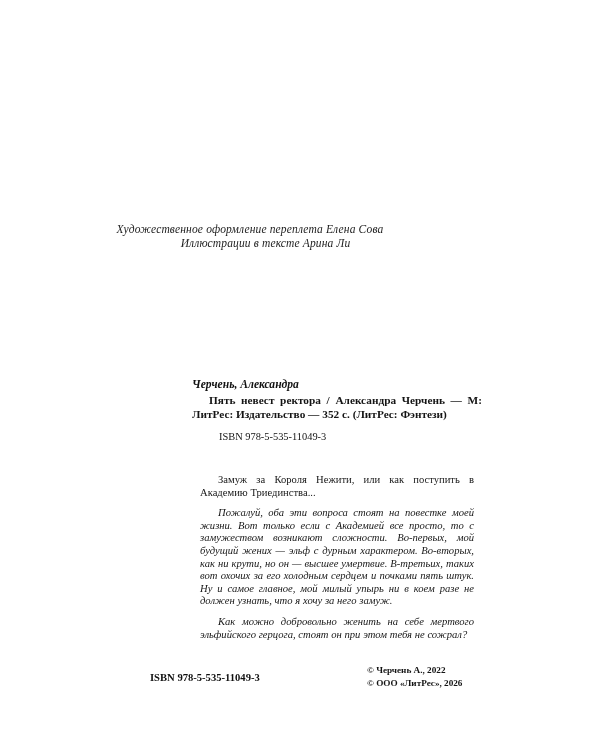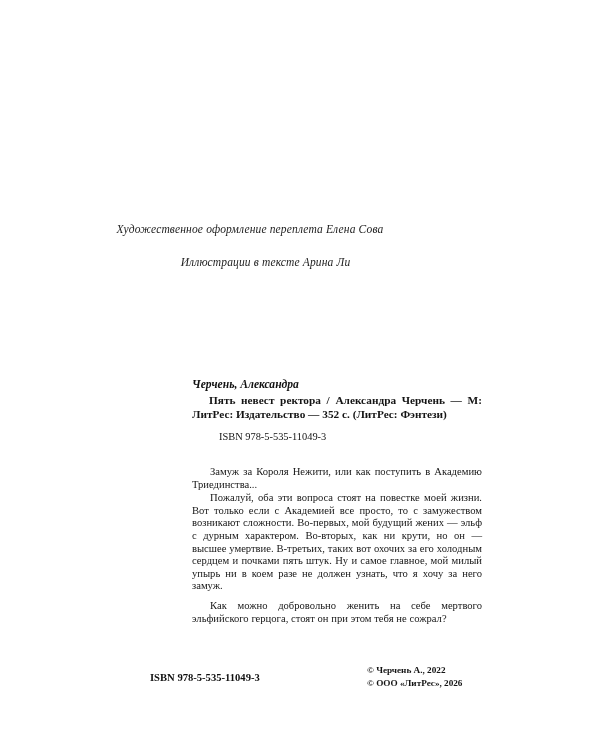--- a/index.html
+++ b/index.html
@@ -33,21 +33,20 @@
   }
   .credits-line {
     font-style: italic;
     font-size: 11.5px;
     line-height: 14px;
     letter-spacing: 0.15px;
     color: #222222;
     white-space: nowrap;
   }
   .credits-line.second {
-    margin-top: 19px;
     padding-left: 31px;
   }
 
   
   .biblio {
     position: absolute;
     left: 192px;
     top: 378px;
     width: 290px;
   }
@@ -80,27 +79,28 @@
   .annotation {
     position: absolute;
     left: 192px;
     top: 466px;
     width: 290px;
   }
   .annotation p {
     font-size: 10.6px;
     line-height: 12.6px;
     color: #161616;
-    margin: 0;
+    margin: 8px;
     text-align: justify;
     text-indent: 18px;
     word-spacing: 0.1px;
   }
   .annotation p + p {
     margin-top: 1px;
+    font-style: italic;
   }
   .annotation p.last {
     margin-top: 7px;
   }
 
   
   .footer {
     position: absolute;
     left: 0;
     top: 664px;

